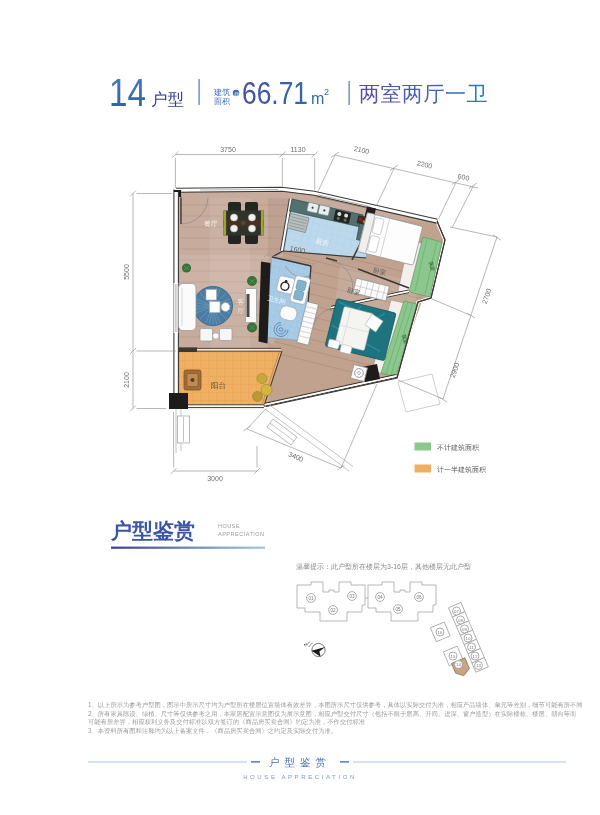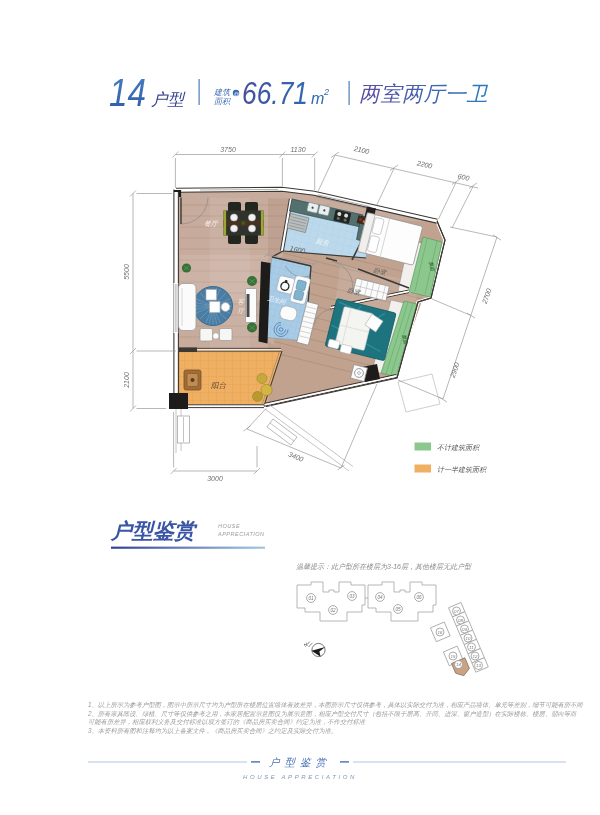--- a/index.html
+++ b/index.html
@@ -1,17 +1,17 @@
 <!DOCTYPE html>
 <html><head>
 <meta charset="utf-8">
 <style>
 html,body{margin:0;padding:0;background:#fff;}
 #page{position:relative;width:600px;height:815px;background:#fff;overflow:hidden;
-font-family:"Liberation Sans", sans-serif;font-style:italic;}
+font-family:"Liberation Sans", sans-serif;}
 svg text{font-family:"Liberation Sans", sans-serif;}
 </style>
 </head>
 <body>
 <div id="page">
 <svg width="600" height="815" viewBox="0 0 600 815">
 <defs>
 <linearGradient id="g14" x1="0" y1="0" x2="0" y2="1">
 <stop offset="0" stop-color="#4a80c4"></stop>
           <stop offset="1" stop-color="#2b5aa8"></stop>

